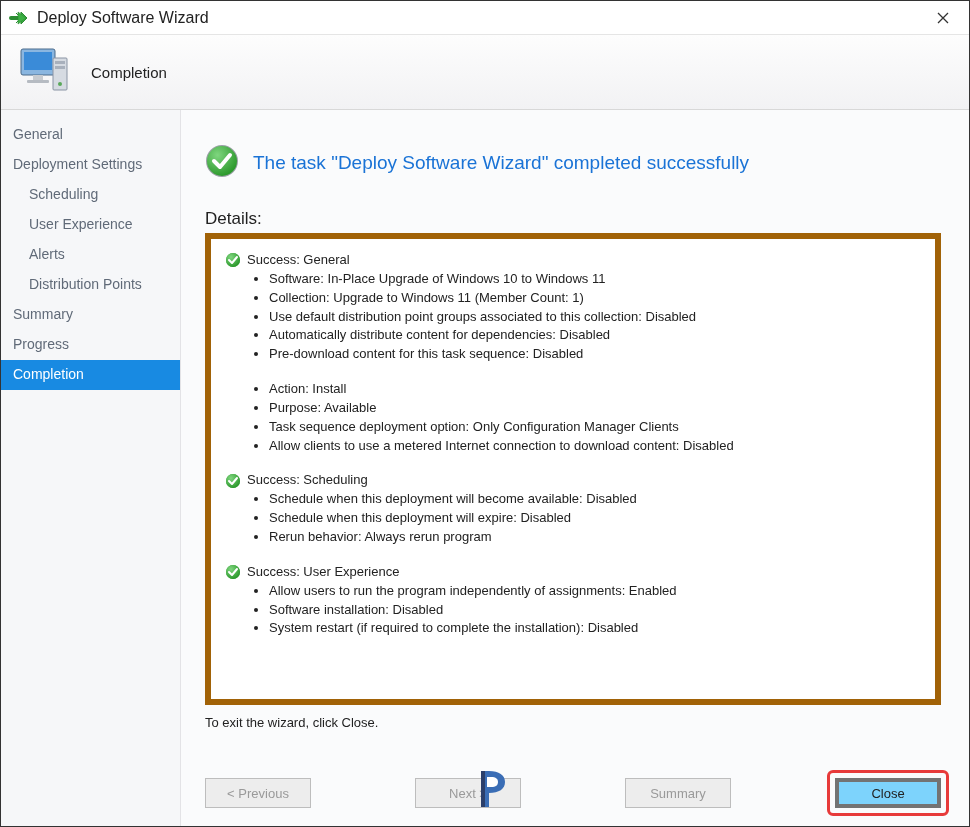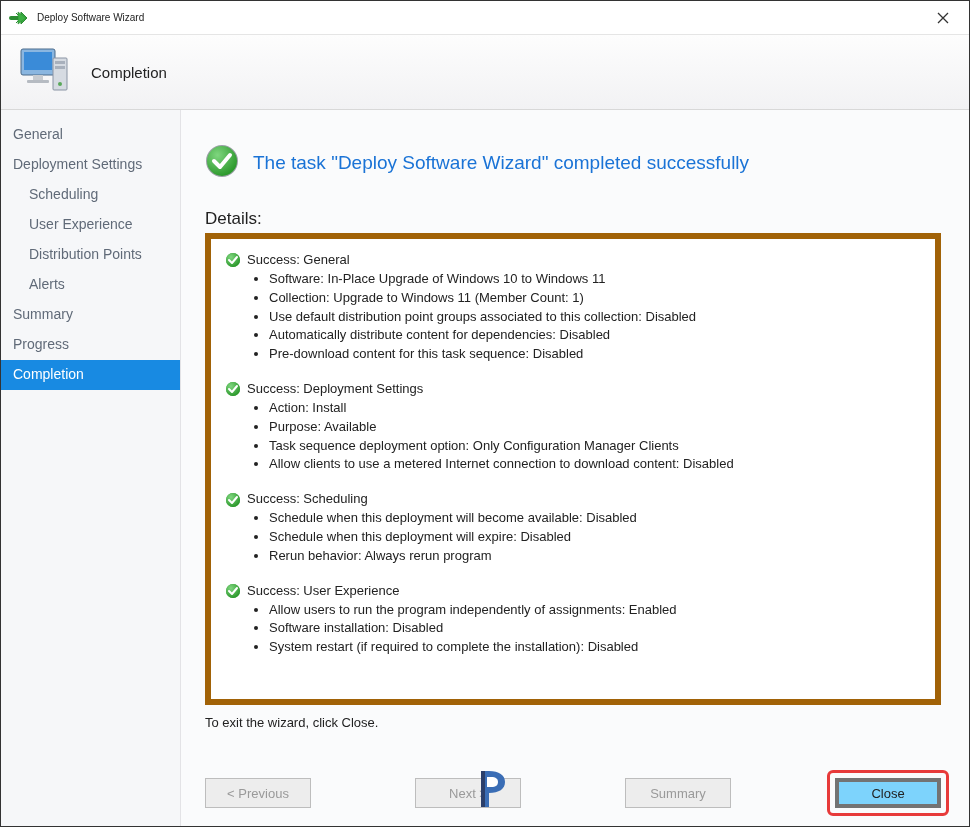--- a/index.html
+++ b/index.html
@@ -15,21 +15,21 @@
     display: flex;
     flex-direction: column;
     overflow: hidden;
   }
   
   .titlebar {
     height: 34px;
     display: flex;
     align-items: center;
     padding: 0 6px 0 8px;
-    font-size: 10px;
+    font-size: 16px;
     border-bottom: 1px solid #e5e5e5;
   }
   .titlebar .arrow-icon {
     margin-right: 8px;
     display: inline-flex;
   }
   .titlebar .title { flex: 1; }
   .titlebar .close {
     width: 40px;
     height: 28px;
@@ -189,22 +189,22 @@
   </span>
   <span class="page-name">Completion</span>
 </div>
 
 <div class="body">
   <div class="sidebar" id="sidebar">
       <div class="sidebar-item">General</div>
       <div class="sidebar-item">Deployment Settings</div>
       <div class="sidebar-item sub">Scheduling</div>
       <div class="sidebar-item sub">User Experience</div>
+      <div class="sidebar-item sub">Alerts</div>
       <div class="sidebar-item sub">Distribution Points</div>
-      <div class="sidebar-item sub">Alerts</div>
       <div class="sidebar-item">Summary</div>
       <div class="sidebar-item">Progress</div>
       <div class="sidebar-item selected">Completion</div>
     </div>
 
   <div class="content">
     <div class="headline">
       <span>
         <svg width="34" height="34" viewBox="0 0 34 34">
           <circle cx="17" cy="17" r="15" fill="#3fa83f" stroke="#9aa0a6" stroke-width="2"></circle>
@@ -243,36 +243,20 @@
           </div>
           <ul>
             <li>Software: In-Place Upgrade of Windows 10 to Windows 11</li>
             <li>Collection: Upgrade to Windows 11 (Member Count: 1)</li>
             <li>Use default distribution point groups associated to this collection: Disabled</li>
             <li>Automatically distribute content for dependencies: Disabled</li>
             <li>Pre-download content for this task sequence: Disabled</li>
           </ul>
         </div>
         <div class="section">
-          <div class="section-head">
-            <span class="green-check-small">
-              <svg width="16" height="16" viewBox="0 0 16 16">
-                <circle cx="8" cy="8" r="7" fill="#3fa83f"></circle>
-                <defs>
-                  <radialGradient id="gs" cx="35%" cy="30%" r="70%">
-                    <stop offset="0%" stop-color="#7fd67f"></stop>
-                    <stop offset="100%" stop-color="#2e9a2e"></stop>
-                  </radialGradient>
-                </defs>
-                <circle cx="8" cy="8" r="7" fill="url(#gs)"></circle>
-                <path d="M4 8 L7 11 L12 5" stroke="#fff" stroke-width="2" fill="none" stroke-linecap="round" stroke-linejoin="round"></path>
-              </svg>
-            </span> 
-            <span>Success: Deployment Settings</span>
-          </div>
           <ul>
             <li>Action: Install</li>
             <li>Purpose: Available</li>
             <li>Task sequence deployment option: Only Configuration Manager Clients</li>
             <li>Allow clients to use a metered Internet connection to download content: Disabled</li>
           </ul>
         </div>
         <div class="section">
           <div class="section-head">
             <span class="green-check-small">

